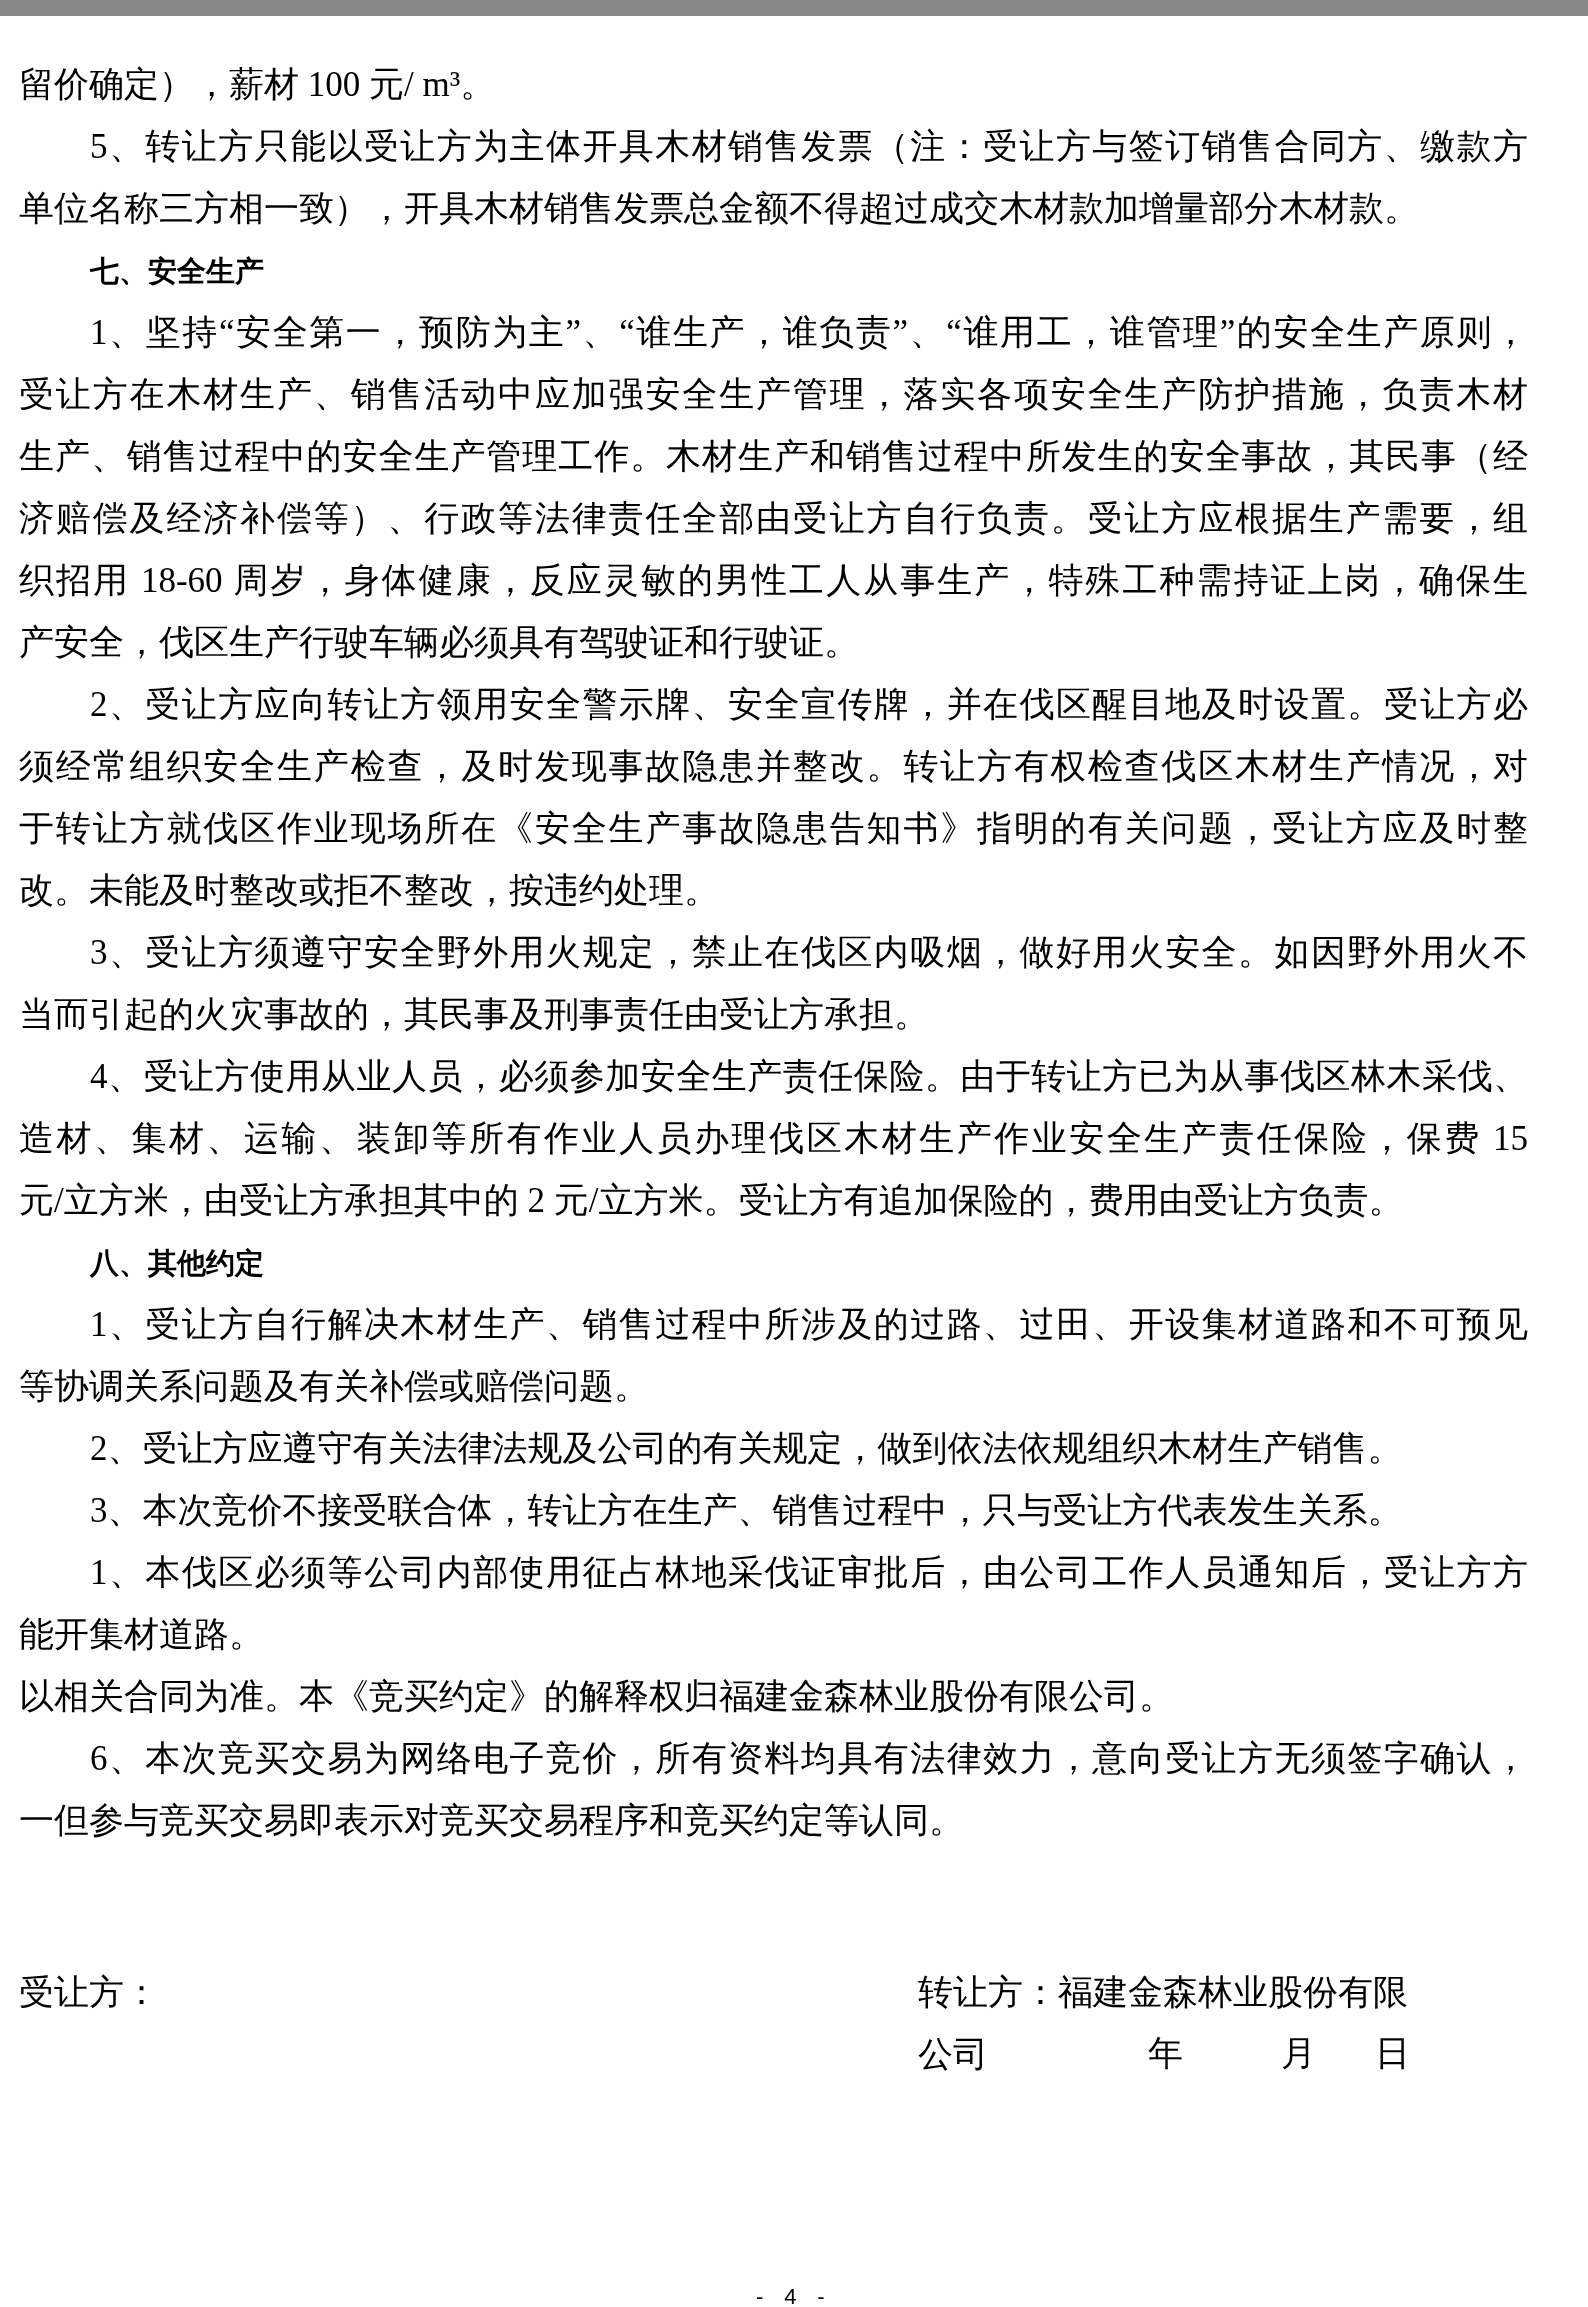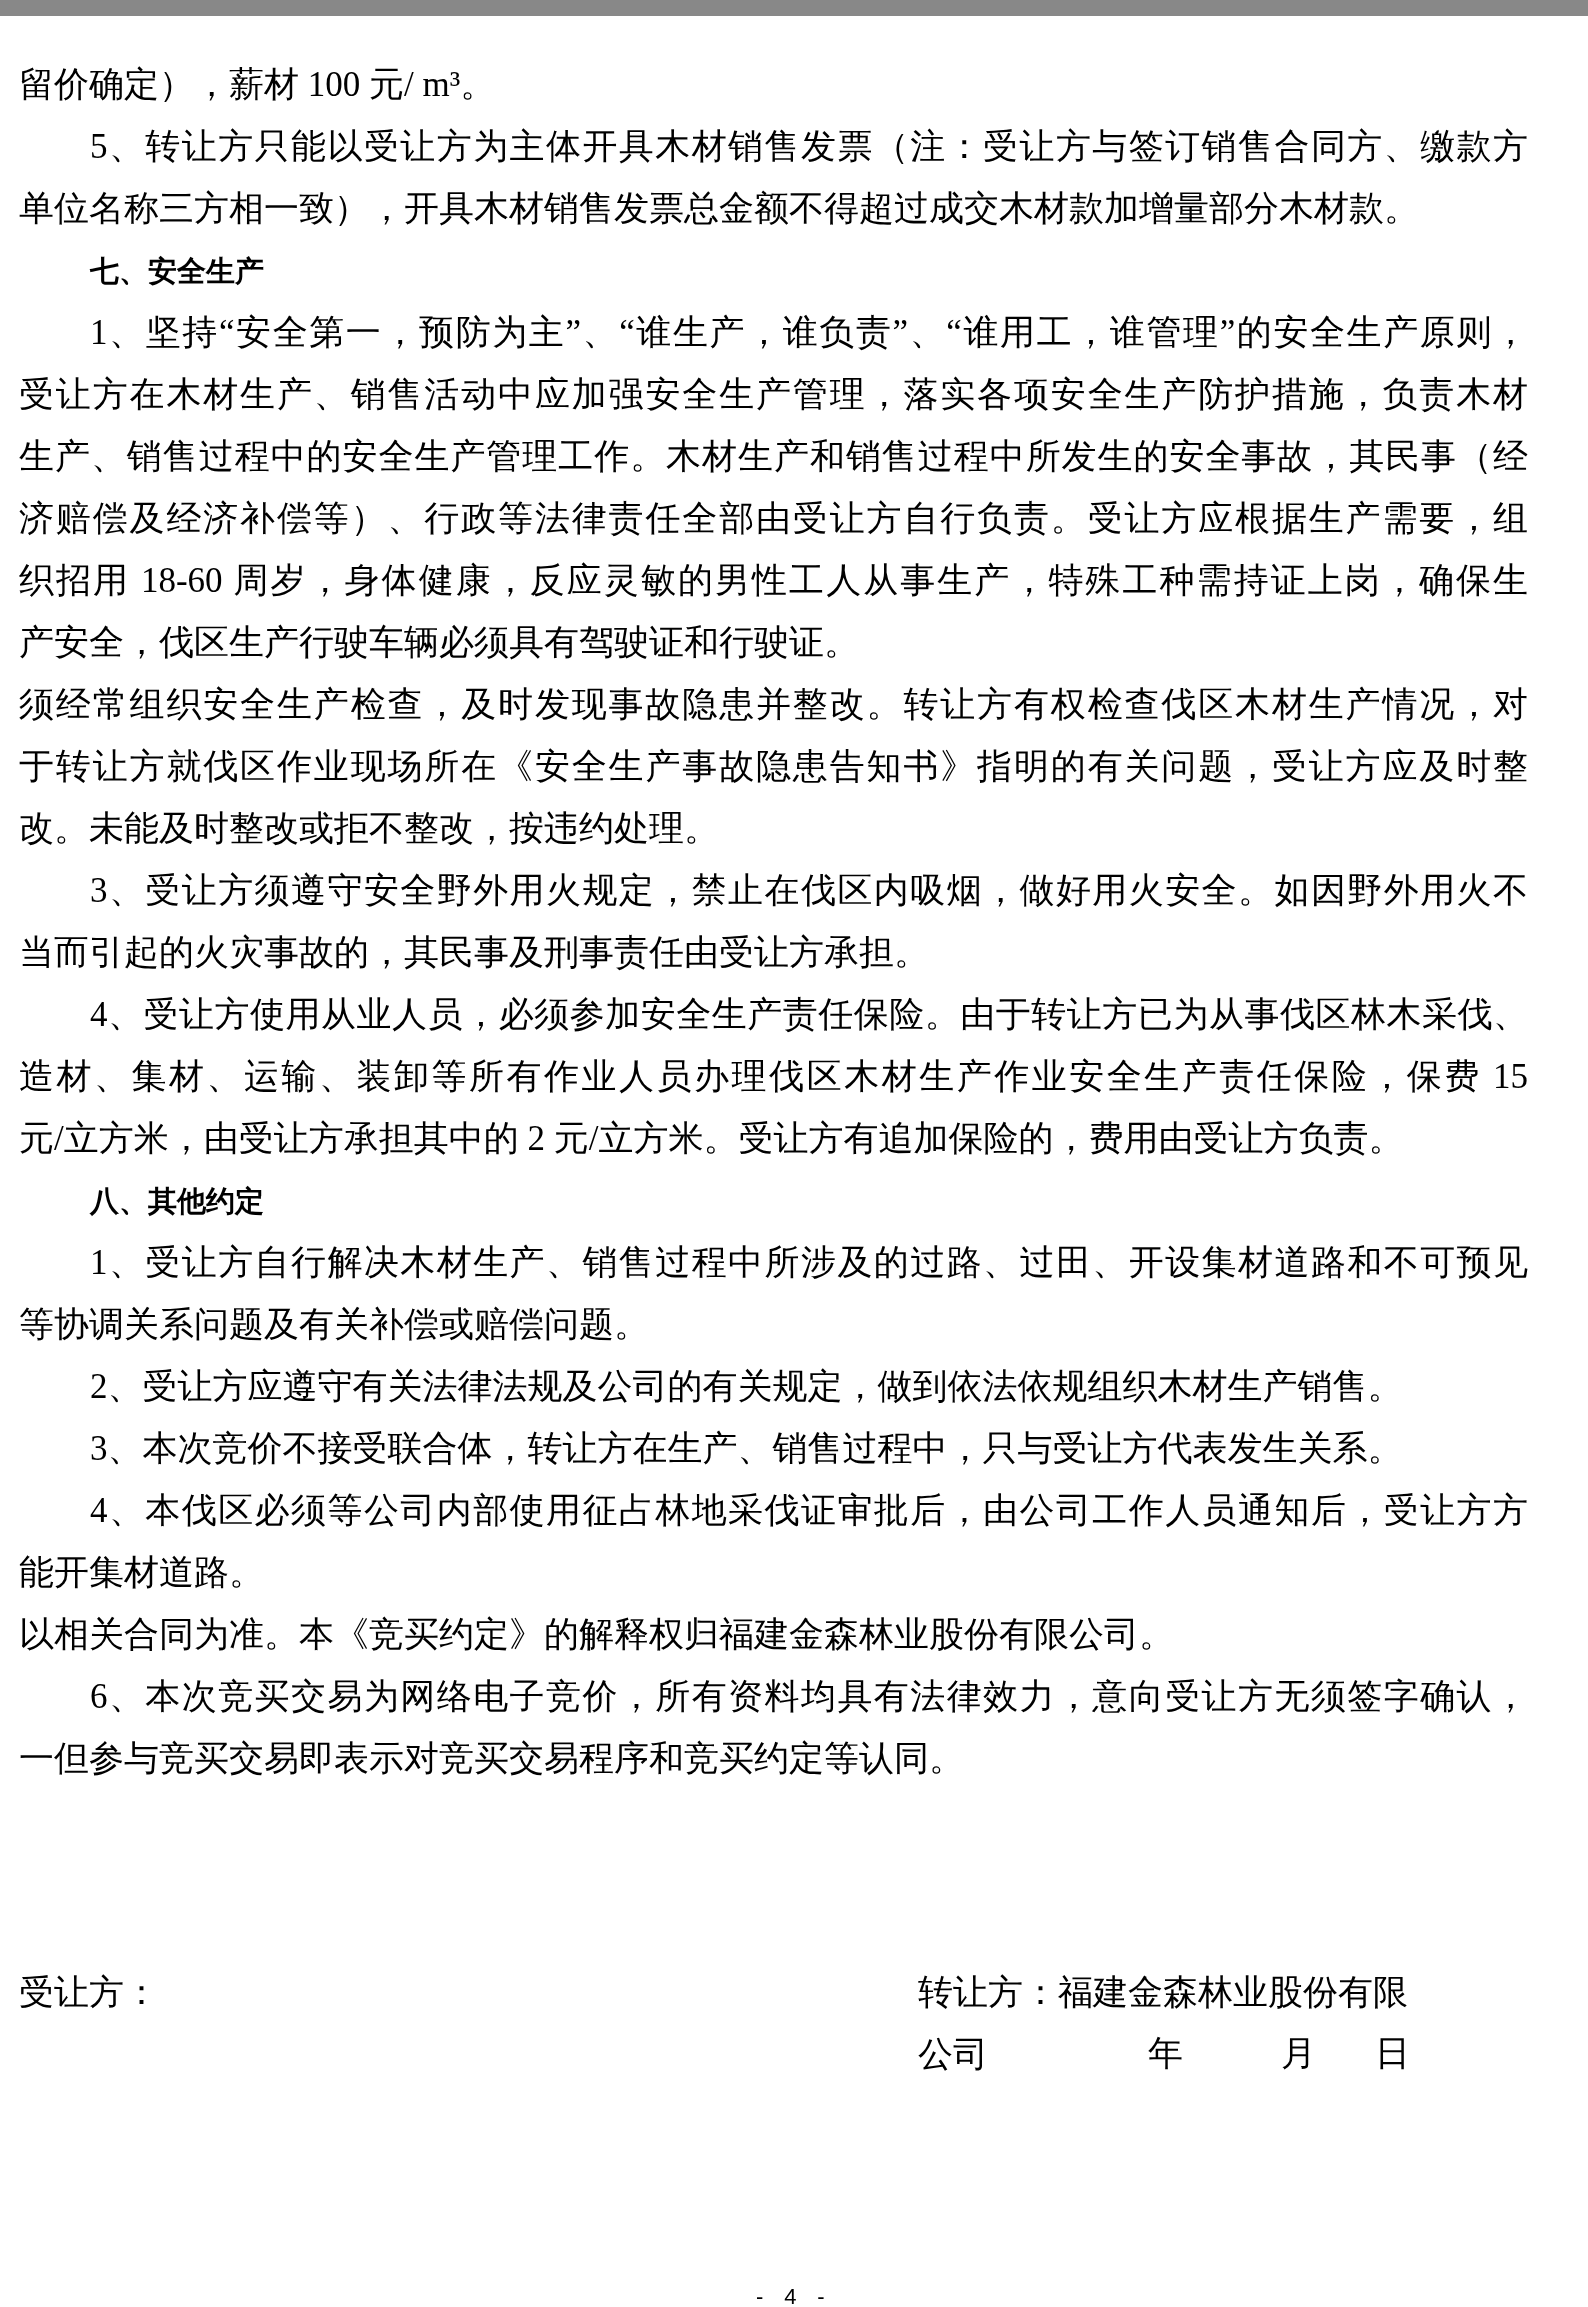--- a/index.html
+++ b/index.html
@@ -73,34 +73,35 @@
       <div class="line">留价确定），薪材 100 元/ m³。</div>
       <div class="line j ind">5、转让方只能以受让方为主体开具木材销售发票（注：受让方与签订销售合同方、缴款方</div>
       <div class="line">单位名称三方相一致），开具木材销售发票总金额不得超过成交木材款加增量部分木材款。</div>
       <div class="line ind b">七、安全生产</div>
       <div class="line j ind">1、坚持“安全第一，预防为主”、“谁生产，谁负责”、“谁用工，谁管理”的安全生产原则，</div>
       <div class="line j">受让方在木材生产、销售活动中应加强安全生产管理，落实各项安全生产防护措施，负责木材</div>
       <div class="line j">生产、销售过程中的安全生产管理工作。木材生产和销售过程中所发生的安全事故，其民事（经</div>
       <div class="line j">济赔偿及经济补偿等）、行政等法律责任全部由受让方自行负责。受让方应根据生产需要，组</div>
       <div class="line j">织招用 18-60 周岁，身体健康，反应灵敏的男性工人从事生产，特殊工种需持证上岗，确保生</div>
       <div class="line">产安全，伐区生产行驶车辆必须具有驾驶证和行驶证。</div>
+      <div class="line j ind">2、受让方应向转让方领用安全警示牌、安全宣传牌，并在伐区醒目地及时设置。受让方必</div>
       <div class="line j">须经常组织安全生产检查，及时发现事故隐患并整改。转让方有权检查伐区木材生产情况，对</div>
       <div class="line j">于转让方就伐区作业现场所在《安全生产事故隐患告知书》指明的有关问题，受让方应及时整</div>
       <div class="line">改。未能及时整改或拒不整改，按违约处理。</div>
       <div class="line j ind">3、受让方须遵守安全野外用火规定，禁止在伐区内吸烟，做好用火安全。如因野外用火不</div>
       <div class="line">当而引起的火灾事故的，其民事及刑事责任由受让方承担。</div>
       <div class="line j ind">4、受让方使用从业人员，必须参加安全生产责任保险。由于转让方已为从事伐区林木采伐、</div>
       <div class="line j">造材、集材、运输、装卸等所有作业人员办理伐区木材生产作业安全生产责任保险，保费 15</div>
       <div class="line">元/立方米，由受让方承担其中的 2 元/立方米。受让方有追加保险的，费用由受让方负责。</div>
       <div class="line ind b">八、其他约定</div>
       <div class="line j ind">1、受让方自行解决木材生产、销售过程中所涉及的过路、过田、开设集材道路和不可预见</div>
       <div class="line">等协调关系问题及有关补偿或赔偿问题。</div>
       <div class="line ind">2、受让方应遵守有关法律法规及公司的有关规定，做到依法依规组织木材生产销售。</div>
       <div class="line ind">3、本次竞价不接受联合体，转让方在生产、销售过程中，只与受让方代表发生关系。</div>
-      <div class="line j ind">4、本伐区必须等公司内部使用征占林地采伐证审批后，由公司工作人员通知后，受让方方</div>
+      <div class="line j ind">1、本伐区必须等公司内部使用征占林地采伐证审批后，由公司工作人员通知后，受让方方</div>
       <div class="line">能开集材道路。</div>
       <div class="line">以相关合同为准。本《竞买约定》的解释权归福建金森林业股份有限公司。</div>
       <div class="line j ind">6、本次竞买交易为网络电子竞价，所有资料均具有法律效力，意向受让方无须签字确认，</div>
       <div class="line">一但参与竞买交易即表示对竞买交易程序和竞买约定等认同。</div>
     </div>
 
   <div class="sig-row">
     <span class="sig-left">受让方：</span>
     <span class="sig-right">转让方：福建金森林业股份有限公司</span>
   </div>

